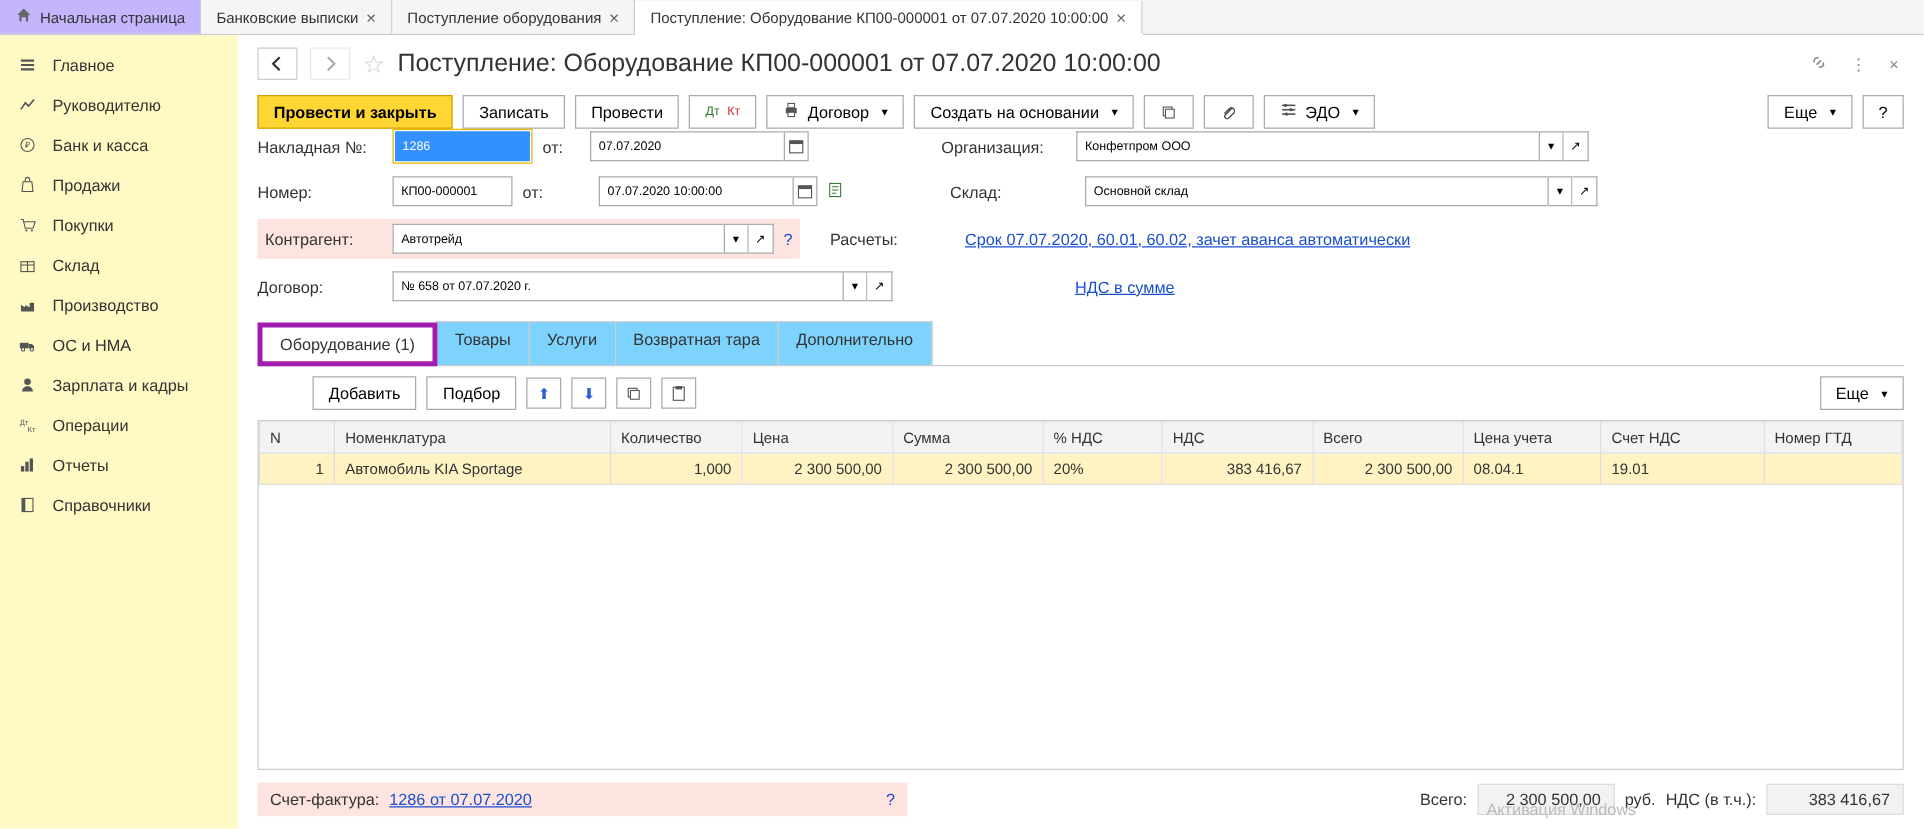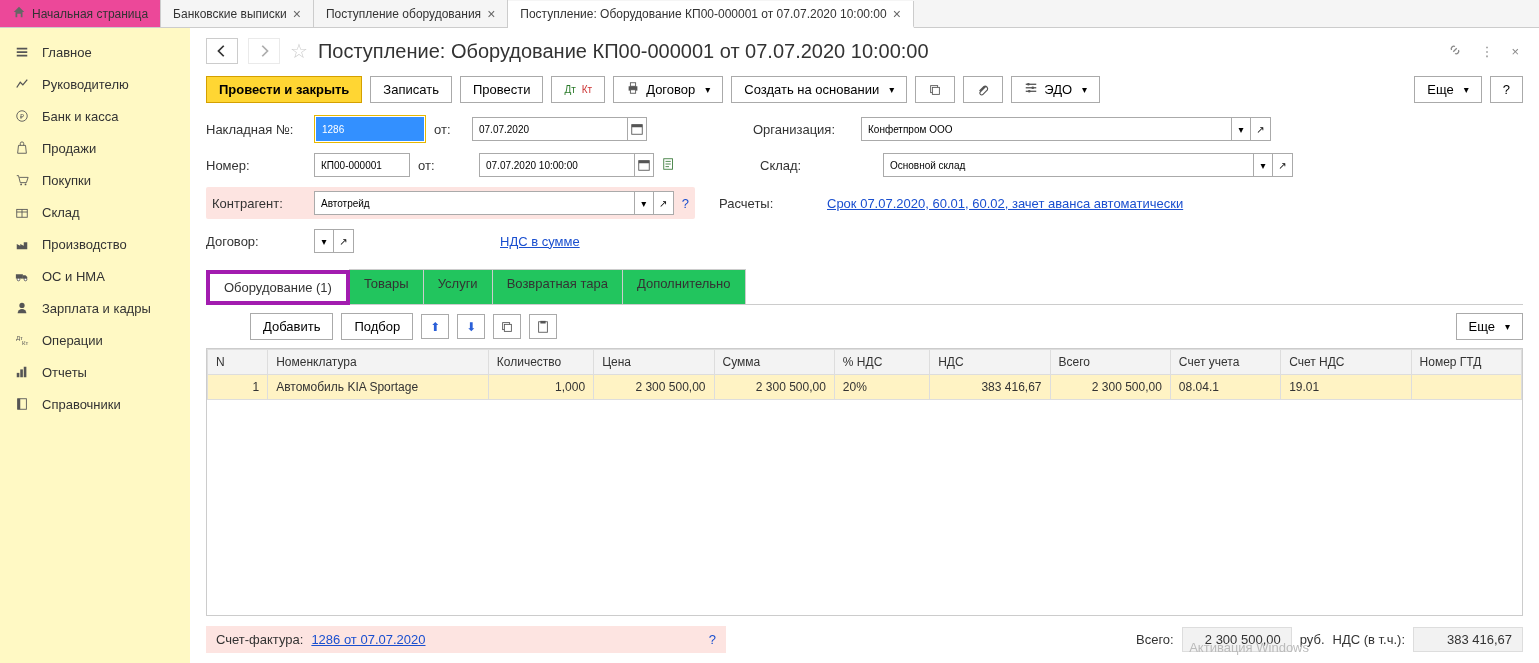--- a/index.html
+++ b/index.html
@@ -1,21 +1,21 @@
 <!DOCTYPE html>
 <html><head>
 <meta charset="utf-8">
 <style>
 * { box-sizing: border-box; margin: 0; padding: 0; }
 body { font-family: Arial, sans-serif; font-size: 13px; color: #333; background: #fff; overflow: hidden; width: 1539px; height: 663px; }
 
 
 .tabs-bar { display: flex; background: #f5f5f5; border-bottom: 1px solid #ccc; height: 28px; }
 .tab { display: flex; align-items: center; padding: 0 12px; border-right: 1px solid #ccc; background: #f5f5f5; cursor: pointer; gap: 6px; font-size: 12px; }
-.tab.home { background: #ec4899; }
+.tab.home { background: #c4b5fd; }
 .tab.active { background: #fff; border-bottom: 2px solid #fff; position: relative; top: 1px; }
 .tab-close { font-size: 14px; color: #666; cursor: pointer; }
 
 
 .layout { display: flex; height: 635px; }
 
 
 .sidebar { width: 190px; background: #fff9c4; padding: 8px 0; display: flex; flex-direction: column; }
 .sidebar-item { display: flex; align-items: center; padding: 8px 14px; cursor: pointer; gap: 12px; font-size: 13px; }
 .sidebar-icon { width: 16px; height: 16px; display: inline-flex; align-items: center; justify-content: center; color: #666; }
@@ -25,21 +25,21 @@
 
 
 .title-row { display: flex; align-items: center; gap: 10px; margin-bottom: 12px; }
 .nav-btn { width: 32px; height: 26px; border: 1px solid #ccc; background: #fff; cursor: pointer; display: inline-flex; align-items: center; justify-content: center; }
 .star-icon { font-size: 20px; color: #ccc; cursor: pointer; }
 .page-title { font-size: 20px; font-weight: normal; }
 .title-spacer { flex: 1; }
 .title-icon { color: #888; cursor: pointer; padding: 4px; }
 
 
-.toolbar { display: flex; gap: 8px; margin-bottom: 12px; }
+.toolbar { display: flex; gap: 8px; margin-bottom: 0; }
 .btn { height: 27px; padding: 0 12px; border: 1px solid #aaa; background: #fff; cursor: pointer; font-size: 13px; display: inline-flex; align-items: center; gap: 6px; }
 .btn.primary { background: #ffd633; border-color: #d4a000; font-weight: bold; }
 .btn.dropdown::after { content: "▾"; margin-left: 4px; font-size: 10px; }
 .toolbar-spacer { flex: 1; }
 
 
 .form-row { display: flex; align-items: center; gap: 8px; margin-bottom: 8px; min-height: 28px; }
 .form-label { white-space: nowrap; }
 .lbl-c1 { width: 100px; }
 .lbl-c2 { width: 30px; }
@@ -47,21 +47,21 @@
 .input { height: 24px; border: 1px solid #aaa; padding: 0 6px; background: #fff; font-size: 10px; }
 .select-wrap { display: flex; }
 .select-wrap .input { border-right: none; }
 .select-btn { width: 20px; height: 24px; border: 1px solid #aaa; background: #fff; cursor: pointer; font-size: 10px; display: inline-flex; align-items: center; justify-content: center; }
 .select-btn + .select-btn { border-left: none; }
 .row-highlight { background: #fde4e1; padding: 4px 6px; border-radius: 2px; }
 .link { color: #1a4fcf; text-decoration: underline; cursor: pointer; }
 
 
 .inner-tabs { display: flex; border-bottom: 1px solid #ccc; margin-top: 6px; }
-.inner-tab { padding: 6px 14px; border: 1px solid #ccc; border-bottom: none; background: #22c55e; cursor: pointer; margin-right: -1px; font-size: 13px; }
+.inner-tab { padding: 6px 14px; border: 1px solid #ccc; border-bottom: none; background: #7dd3fc; cursor: pointer; margin-right: -1px; font-size: 13px; }
 .inner-tab.active { background: #fff; position: relative; top: 1px; }
 .inner-tab.hl-border { border: 4px solid #a21caf; }
 
 
 .tbl-toolbar { display: flex; align-items: center; gap: 8px; margin: 8px 0; padding-left: 44px; }
 .icon-btn { width: 28px; height: 25px; border: 1px solid #aaa; background: #fff; cursor: pointer; display: inline-flex; align-items: center; justify-content: center; font-size: 12px; }
 
 
 .table-wrap { flex: 1; border: 1px solid #ccc; overflow: auto; position: relative; }
 table { border-collapse: collapse; width: 100%; table-layout: fixed; }
@@ -330,44 +330,45 @@
       </div>
       <span style="color:#3a7a3a;cursor:pointer">
         <svg viewBox="0 0 16 16">
             <rect x="2" y="2" width="10" height="12" fill="none" stroke="#3a7a3a"></rect>
             <path d="M4 5h6M4 8h6M4 11h4" stroke="#3a7a3a"></path>
           </svg>
       </span>
       <span style="width:68px"></span>
       <span class="form-label lbl-c3">Склад:</span>
       <div class="select-wrap">
-        <input class="input" style="width: 370px; margin-left: 15px;" value="Основной склад">
+        <input class="input" style="width: 370px;" value="Основной склад">
         <button class="select-btn">▾</button>
         <button class="select-btn">↗</button>
       </div>
     </div>
 
     <div class="form-row">
-      <div class="row-highlight" style="display:flex;align-items:center;gap:8px;width:489px">
+      <div class="row-highlight" style="display:flex;align-items:center;gap:8px;width:434px">
         <span class="form-label" style="width:94px">Контрагент:</span>
         <div class="select-wrap" style="flex:1">
           <input class="input" style="flex: 1 1 0%; width: 100%;" value="Автотрейд">
           <button class="select-btn">▾</button>
           <button class="select-btn">↗</button>
         </div>
         <span style="color:#1a4fcf;cursor:pointer">?</span>
       </div>
       <span style="width:8px"></span>
       <span class="form-label lbl-c3">Расчеты:</span>
       <a class="link">Срок 07.07.2020, 60.01, 60.02, зачет аванса автоматически</a>
     </div>
 
     <div class="form-row">
       <span class="form-label lbl-c1">Договор:</span>
       <div class="select-wrap">
+        <input class="input" style="width: 360px;" value="№ 658 от 07.07.2020 г.">
         <button class="select-btn">▾</button>
         <button class="select-btn">↗</button>
       </div>
       <span style="width:130px"></span>
       <a class="link">НДС в сумме</a>
     </div>
 
     <div class="inner-tabs" id="inner-tabs">
         <div class="inner-tab active hl-border">Оборудование (1)</div>
         <div class="inner-tab">Товары</div>
@@ -415,21 +416,21 @@
         <thead>
             <tr id="thead-row">
               <th>N</th>
               <th>Номенклатура</th>
               <th>Количество</th>
               <th>Цена</th>
               <th>Сумма</th>
               <th>% НДС</th>
               <th>НДС</th>
               <th>Всего</th>
-              <th>Счет учета</th>
+              <th>Цена учета</th>
               <th>Счет НДС</th>
               <th>Номер ГТД</th>
             </tr>
           </thead>
         <tbody id="tbody">
             <tr class="sel">
               <td class="num">1</td>
               <td>Автомобиль KIA Sportage</td>
               <td class="num">1,000</td>
               <td class="num">2 300 500,00</td>

